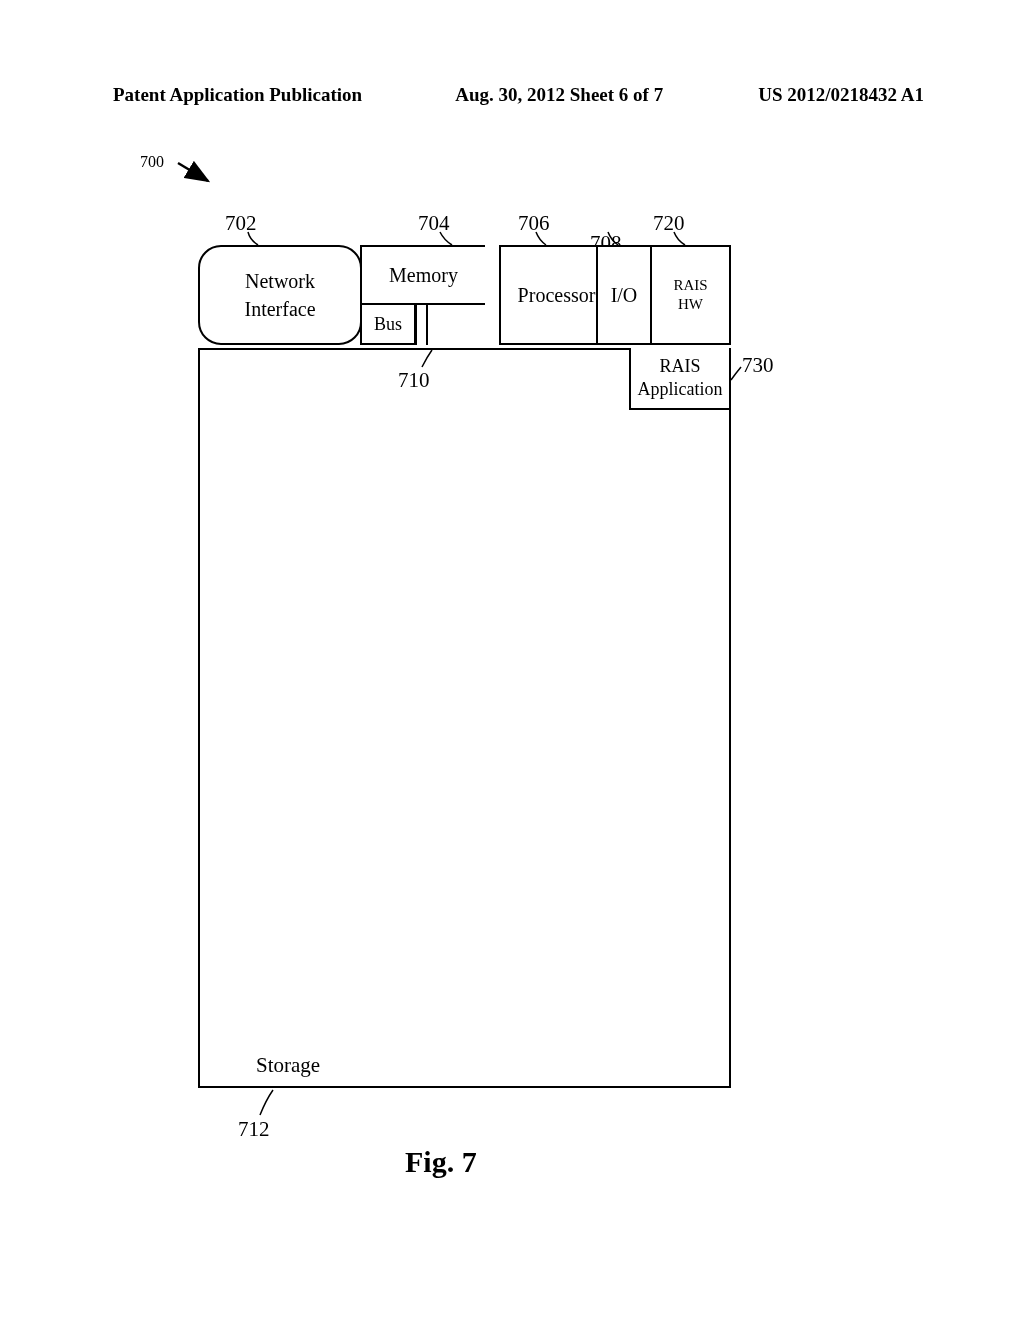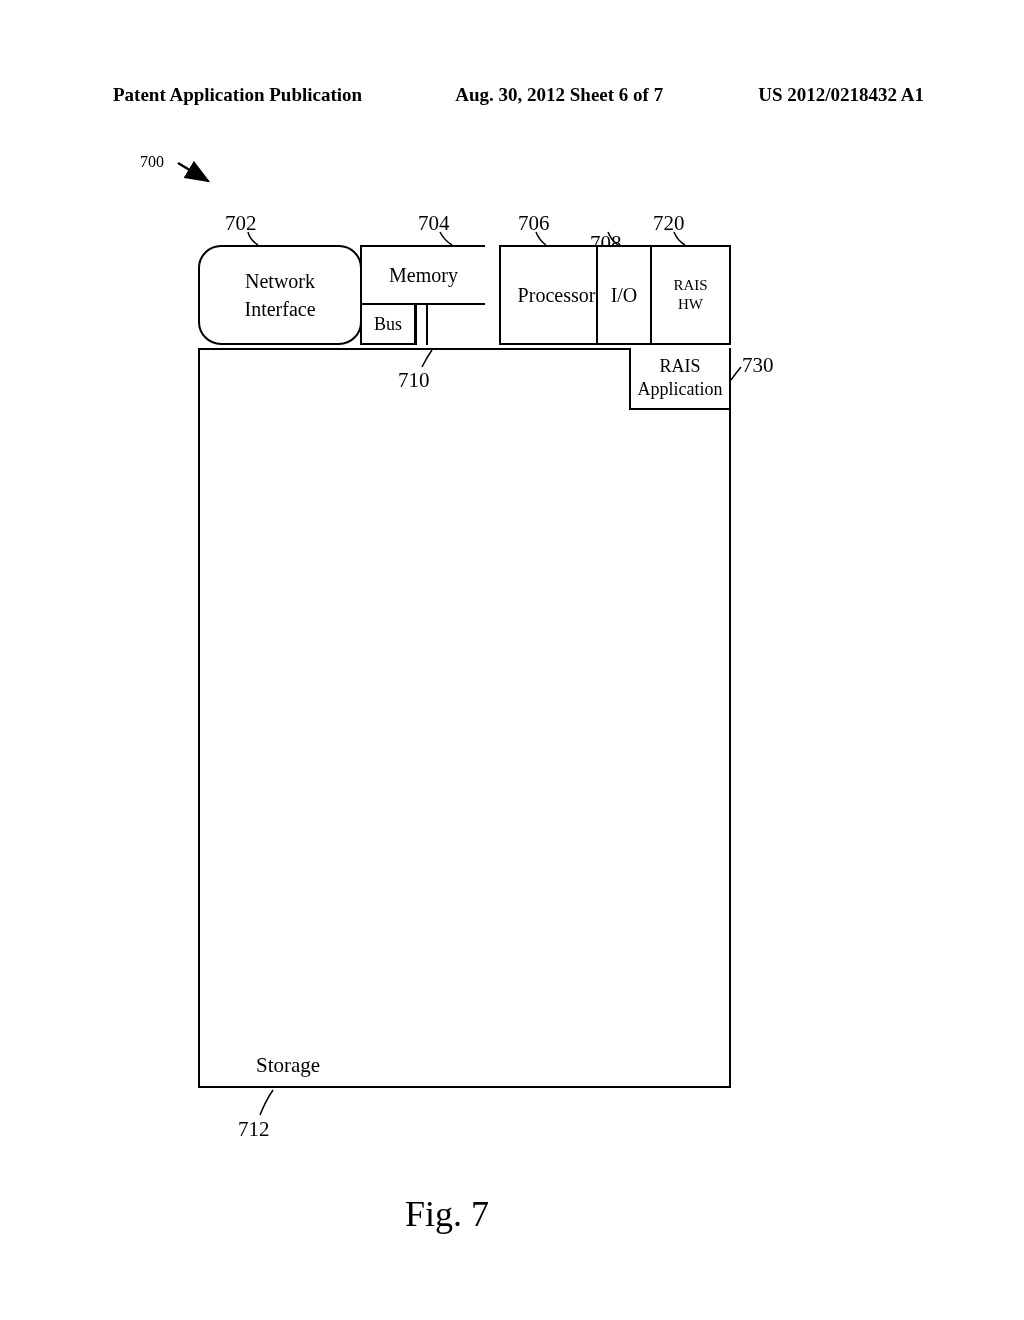--- a/index.html
+++ b/index.html
@@ -173,23 +173,22 @@
       top: 908px;
       left: 82px;
       font-size: 21px;
       margin-left: 44px;
     }
     
     .fig-label {
       position: absolute;
       top: 1000px;
       left: 275px;
-      font-size: 36px;
-      font-weight: normal;
-      margin-top: 48px;
+      font-size: 30px;
+      font-weight: bold;
     }
     
     svg.leads {
       position: absolute;
       top: 0;
       left: 0;
       width: 760px;
       height: 1050px;
       pointer-events: none;
     }

